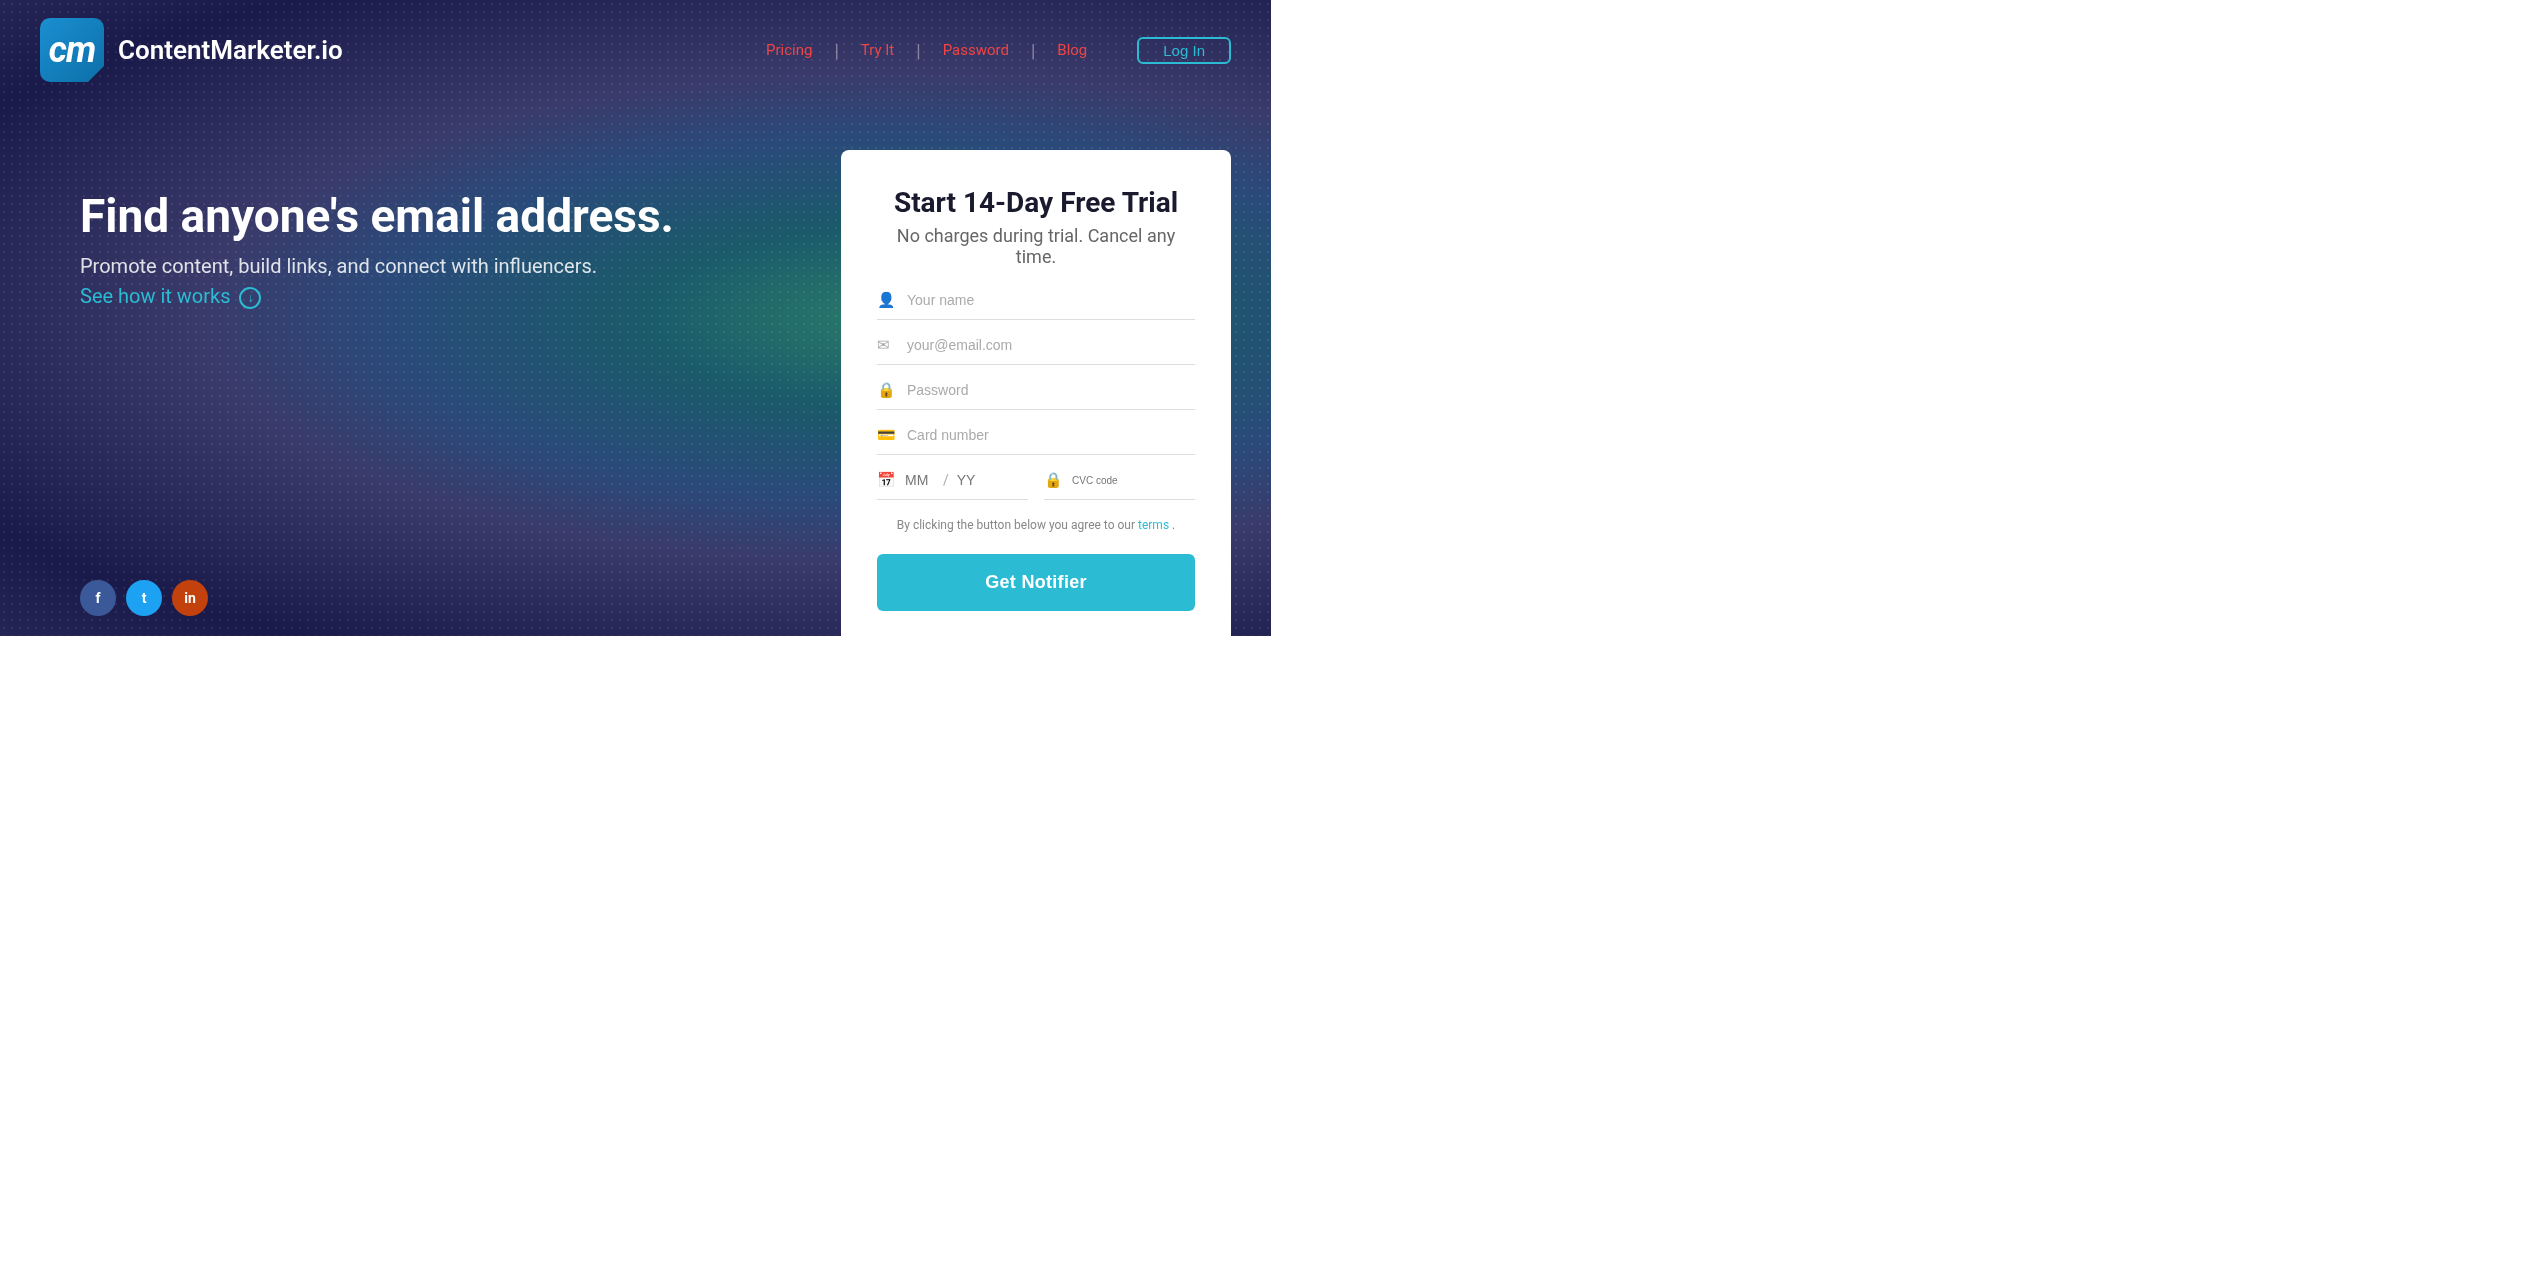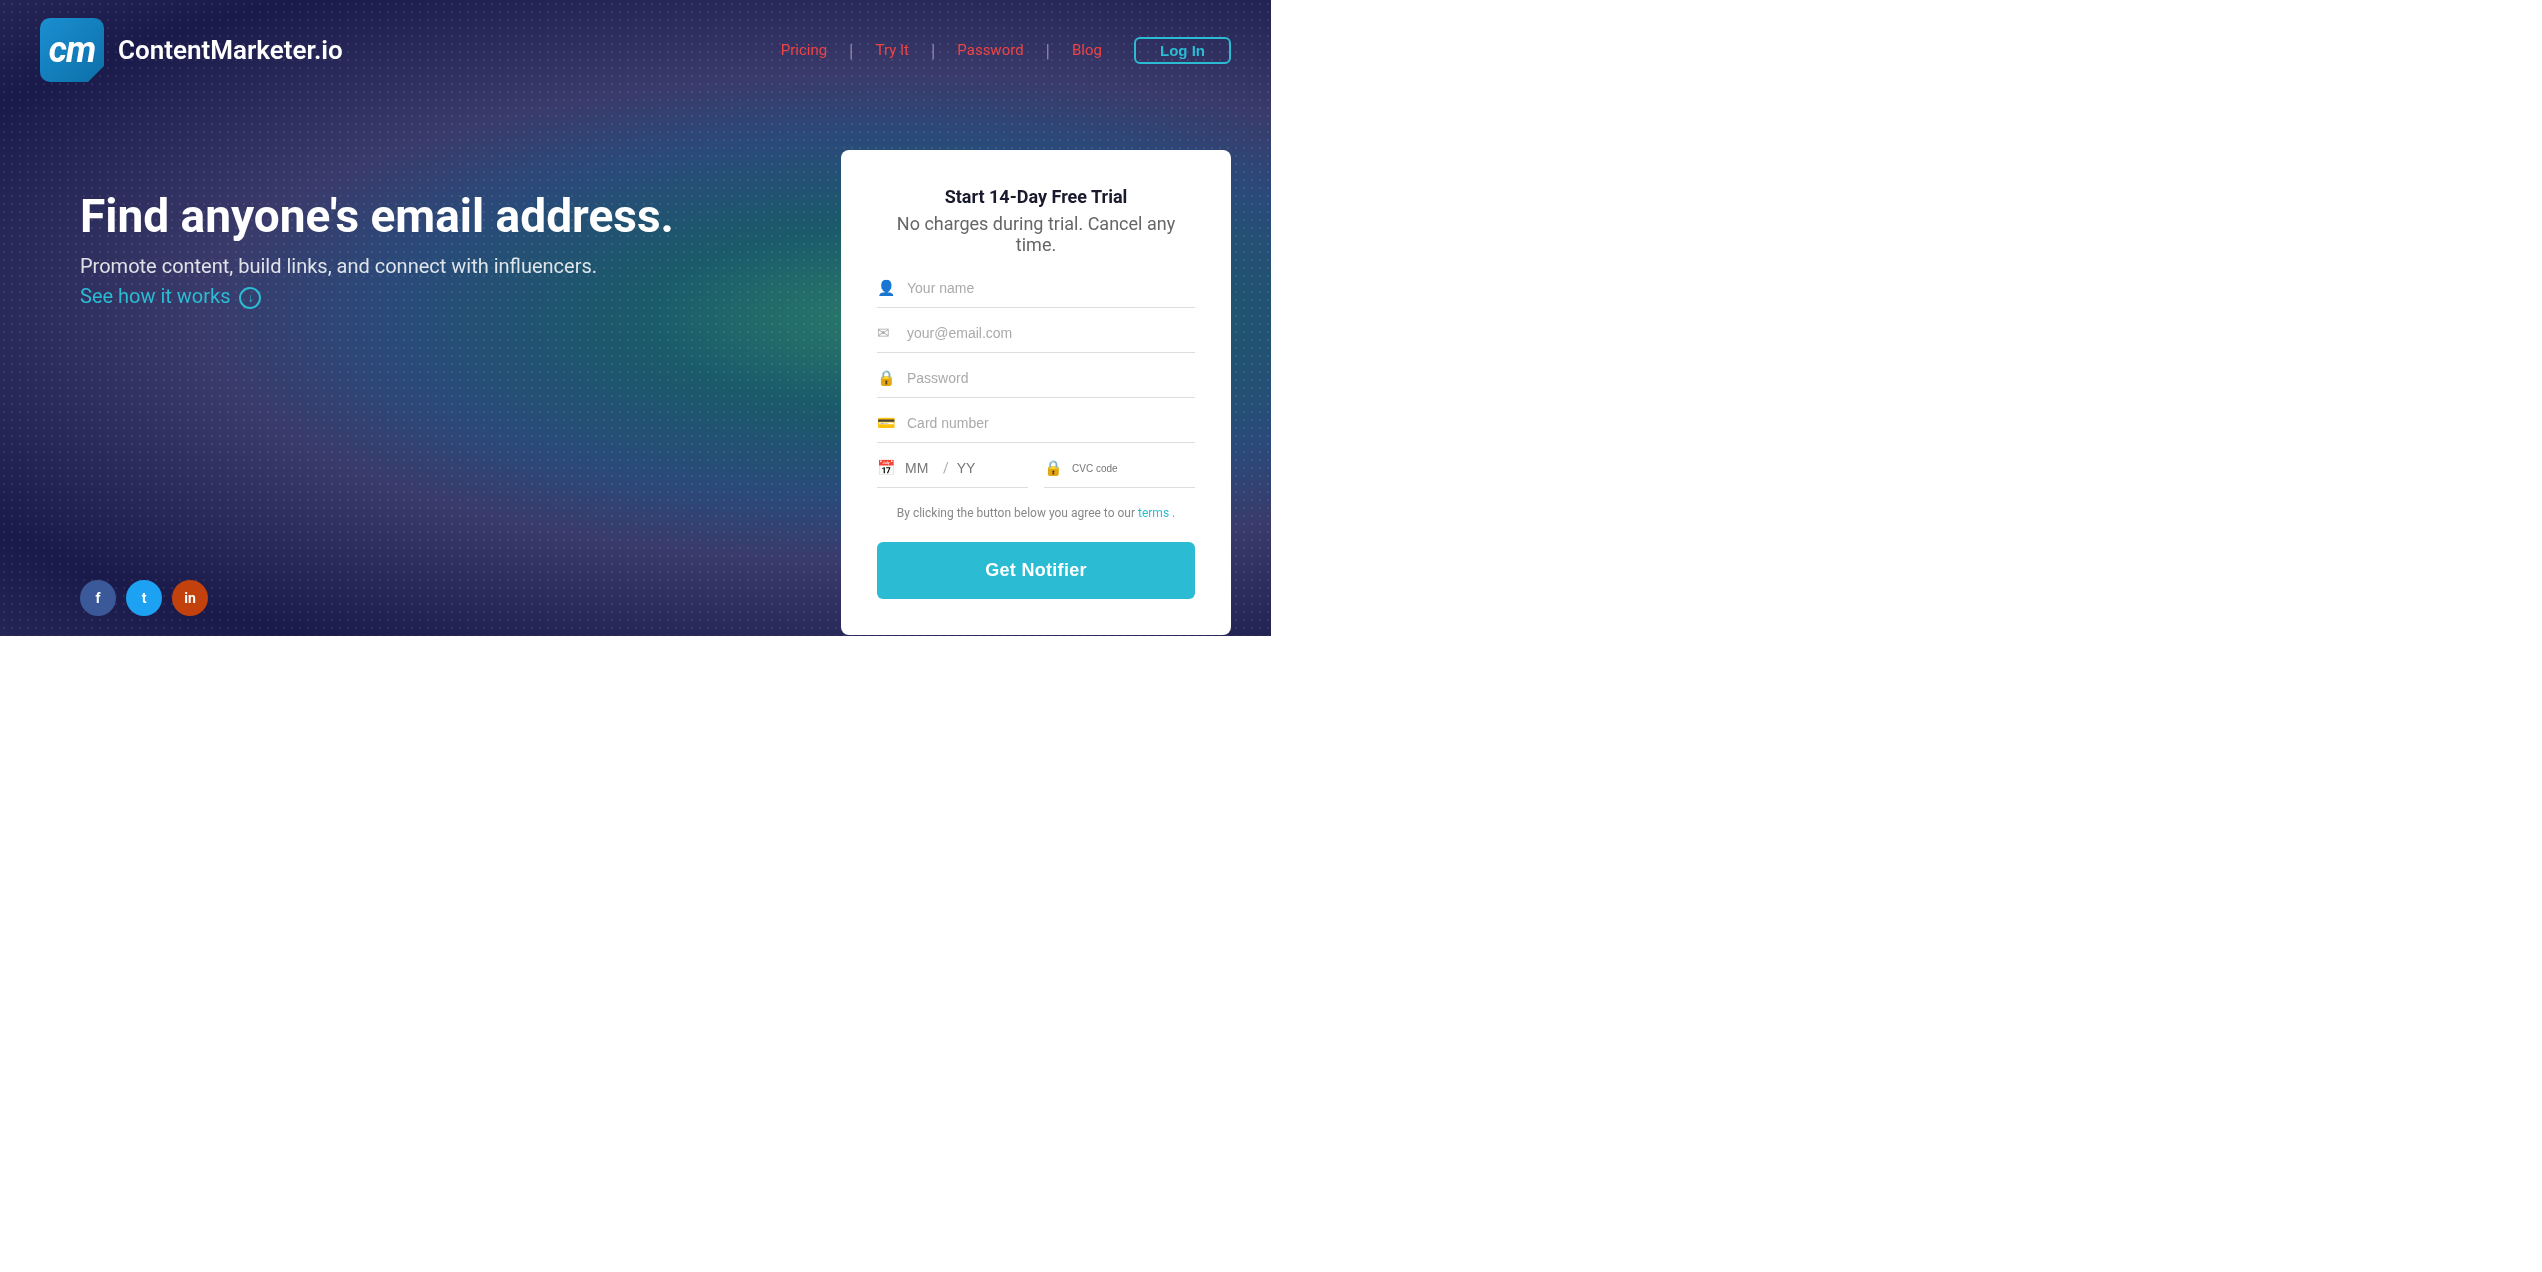--- a/index.html
+++ b/index.html
@@ -87,28 +87,28 @@
       font-weight: 400;
       padding: 0 22px;
     }
 
     .nav-separator {
       color: rgba(255,255,255,0.4);
       font-size: 18px;
     }
 
     .login-btn {
-      margin-left: 10px;
+      margin-left: 28px;
       border: 2px solid #2bbcd4;
       color: #2bbcd4;
       background: transparent;
       border-radius: 6px;
       padding: 3px 24px;
       font-size: 15px;
-      font-weight: 700;
+      font-weight: 400;
       cursor: pointer;
     }
 
     
     .main-content {
       display: flex;
       padding: 50px 40px 0 80px;
       gap: 60px;
       align-items: flex-start;
     }
@@ -157,21 +157,21 @@
     .form-card {
       width: 390px;
       background: white;
       border-radius: 8px;
       padding: 36px 36px 36px 36px;
       flex-shrink: 0;
     }
 
     .form-title {
       text-align: center;
-      font-size: 18px;
+      font-size: 28px;
       font-weight: 700;
       color: #1a1a2e;
       margin-bottom: 6px;
     }
 
     .form-subtitle {
       text-align: center;
       font-size: 18px;
       color: #666;
       margin-bottom: 24px;

